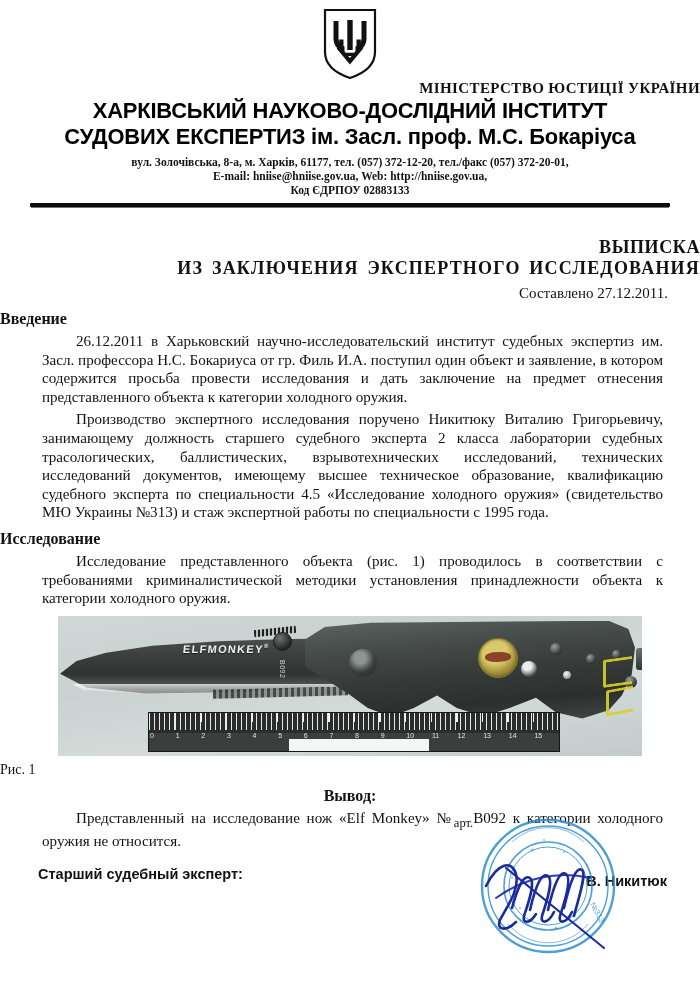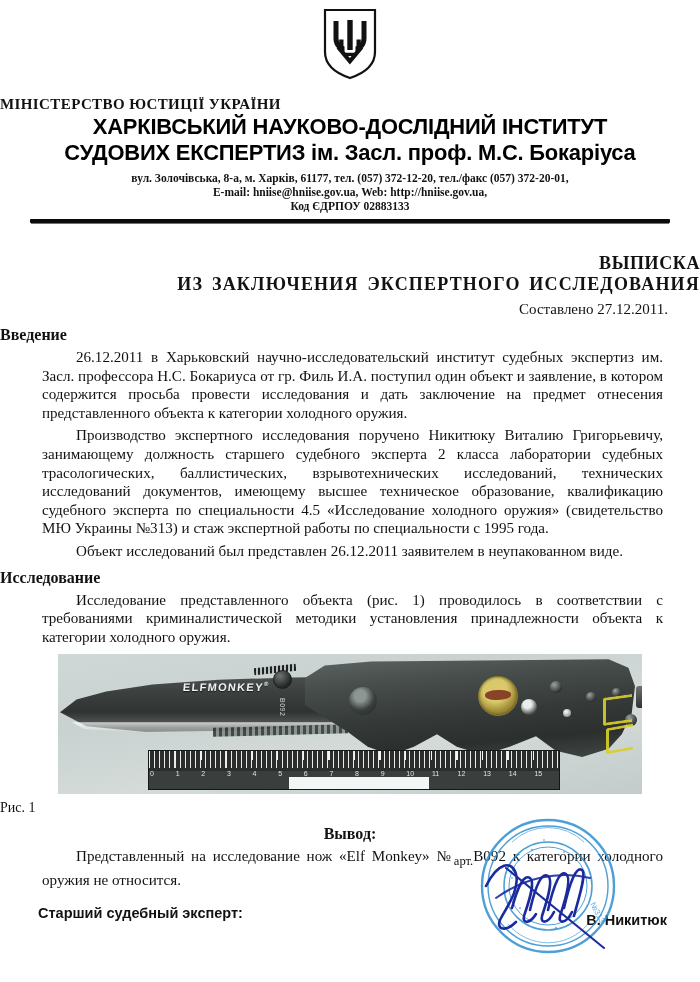--- a/index.html
+++ b/index.html
@@ -15,27 +15,27 @@
 
   
   .emblem{
     width:100%;
     display:flex;justify-content:center;align-items:flex-start;
     padding-top:8px;
   }
   .emblem svg{display:block;}
 
   .ministry{
-    text-align:left;
+    text-align:right;
     font-family:"Liberation Serif", serif;
     font-size:15px;
     letter-spacing:.4px;
     font-variant:small-caps;
     font-weight:600;
-    margin-top:16px;
+    margin-top:0;
   }
   .inst-line{
     text-align:center;
     font-family:"Liberation Sans", sans-serif;
     font-weight:bold;
     letter-spacing:-.2px;
     color:#000;
   }
   .inst-line.l1{font-size:21.5px;margin-top:2px;transform:scaleX(1.02);}
   .inst-line.l2{font-size:21.5px;margin-top:1px;transform:scaleX(1.02);}
@@ -287,21 +287,20 @@
     <div class="t2">ИЗ ЗАКЛЮЧЕНИЯ ЭКСПЕРТНОГО ИССЛЕДОВАНИЯ</div>
   </div>
 
   <div class="compiled">Составлено 27.12.2011.</div>
 
   <div class="section-h">Введение</div>
 
   <div class="body-text">
     <p>26.12.2011 в Харьковский научно-исследовательский институт судебных экспертиз им. Засл. профессора Н.С. Бокариуса от гр. Филь И.А. поступил один объект и заявление, в котором содержится просьба провести исследования и дать заключение на предмет отнесения представленного объекта к категории холодного оружия.</p>
     <p>Производство экспертного исследования поручено Никитюку Виталию Григорьевичу, занимающему должность старшего судебного эксперта 2 класса лаборатории судебных трасологических, баллистических, взрывотехнических исследований, технических исследований документов, имеющему высшее техническое образование, квалификацию судебного эксперта по специальности 4.5 «Исследование холодного оружия» (свидетельство МЮ Украины №313) и стаж экспертной работы по специальности с 1995 года.</p>
-    <p>Объект исследований был представлен 26.12.2011 заявителем в неупакованном виде.</p>
   </div>
 
   <div class="section-h">Исследование</div>
 
   <div class="body-text">
     <p>Исследование представленного объекта (рис. 1) проводилось в соответствии с требованиями криминалистической методики установления принадлежности объекта к категории холодного оружия.</p>
   </div>
 
   <div class="photo-wrap">
     <div class="photo nosel">

